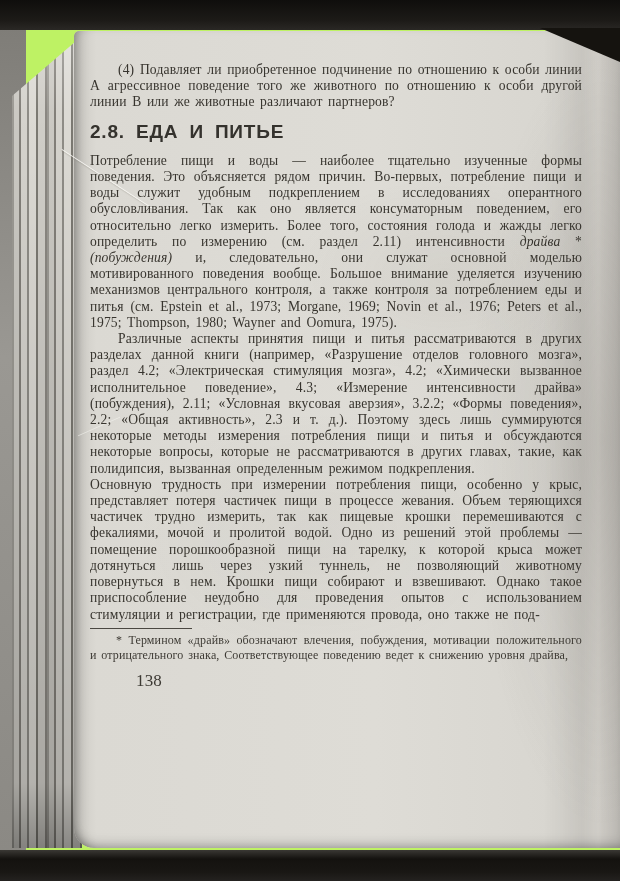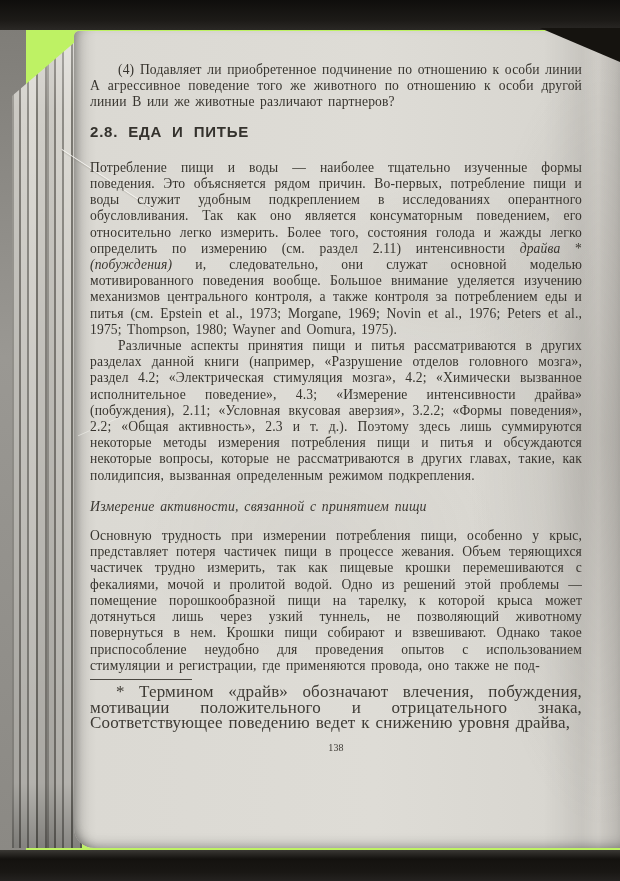--- a/index.html
+++ b/index.html
@@ -80,45 +80,45 @@
   .text-block{
     position:absolute;left:16px;top:31px;width:492px;
     color:#37342e;
     font-size:13.6px;line-height:16.2px;
     text-align:justify;
     word-spacing:2px;letter-spacing:.15px;
   }
   .para{margin:0;text-indent:0;}
   .para.indent{text-indent:28px;}
   .heading{
-    margin:13px 0 20px 0;
+    margin:13px 0 13px 0;
     font-family:"Liberation Sans","DejaVu Sans",sans-serif;
-    font-size:15px;font-weight:bold;color:#34322d;
+    font-size:19px;font-weight:bold;color:#34322d;
     letter-spacing:.8px;word-spacing:5px;
     text-align:left;
   }
   .subheading{
     margin:15px 0 13px 0;
     font-style:italic;font-weight:normal;
     font-size:13.8px;color:#3a3731;
     letter-spacing:.2px;word-spacing:2px;
     text-align:left;
   }
   .para em{}
   .footnote-rule{
     margin-top:5px;width:102px;height:1px;background:#4a4741;
   }
   .footnote{
     margin:4px 0 0 0;
-    font-size:17px;line-height:15.6px;
+    font-size:12px;line-height:15.6px;
     text-indent:26px;color:#3d3a34;
     word-spacing:1.5px;
   }
   .page-number{
-    margin-top:9px;font-size:10px;color:#3d3a34;text-align:center;
+    margin-top:9px;font-size:17px;color:#3d3a34;text-align:left;margin-left:46px;
   }
 </style>
 </head>
 <body>
 
 <div class="scene">
 
   <div class="left-backdrop"></div>
   <div class="page-edges"></div>
 
@@ -129,21 +129,20 @@
     <div class="text-block">
 
       <p class="para indent">(4) Подавляет ли приобретенное подчинение по отношению к особи линии А агрессивное поведение того же животного по отношению к особи другой линии В или же животные различают партнеров?</p>
 
       <h2 class="heading">2.8. ЕДА И ПИТЬЕ</h2>
 
       <p class="para"><span>Потребление пищи и воды — наиболее тщательно изученные формы поведения. Это объясняется рядом причин. Во-первых, потребление пищи и воды служит удобным подкреплением в исследованиях оперантного обусловливания. Так как оно является консуматорным поведением, его относительно легко измерить. Более того, состояния голода и жажды легко определить по измерению (см. раздел 2.11) интенсивности </span><em>драйва</em><span> * </span><em>(побуждения)</em><span> и, следовательно, они служат основной моделью мотивированного поведения вообще. Большое внимание уделяется изучению механизмов центрального контроля, а также контроля за потреблением еды и питья (см. Epstein et al., 1973; Morgane, 1969; Novin et al., 1976; Peters et al., 1975; Thompson, 1980; Wayner and Oomura, 1975).</span></p>
 
       <p class="para indent">Различные аспекты принятия пищи и питья рассматриваются в других разделах данной книги (например, «Разрушение отделов головного мозга», раздел 4.2; «Электрическая стимуляция мозга», 4.2; «Химически вызванное исполнительное поведение», 4.3; «Измерение интенсивности драйва» (побуждения), 2.11; «Условная вкусовая аверзия», 3.2.2; «Формы поведения», 2.2; «Общая активность», 2.3 и т. д.). Поэтому здесь лишь суммируются некоторые методы измерения потребления пищи и питья и обсуждаются некоторые вопросы, которые не рассматриваются в других главах, такие, как полидипсия, вызванная определенным режимом подкрепления.</p>
 
-      <h3 class="subheading">Измерение активности, связанной с принятием пищи</h3>
 
       <p class="para">Основную трудность при измерении потребления пищи, особенно у крыс, представляет потеря частичек пищи в процессе жевания. Объем теряющихся частичек трудно измерить, так как пищевые крошки перемешиваются с фекалиями, мочой и пролитой водой. Одно из решений этой проблемы — помещение порошкообразной пищи на тарелку, к которой крыса может дотянуться лишь через узкий туннель, не позволяющий животному повернуться в нем. Крошки пищи собирают и взвешивают. Однако такое приспособление неудобно для проведения опытов с использованием стимуляции и регистрации, где применяются провода, оно также не под-</p>
 
       <div class="footnote-rule"></div>
 
       <p class="footnote">* Термином «драйв» обозначают влечения, побуждения, мотивации положительного и отрицательного знака, Соответствующее поведению ведет к снижению уровня драйва,</p>
 
       <div class="page-number">138</div>
     </div>
   </div>

